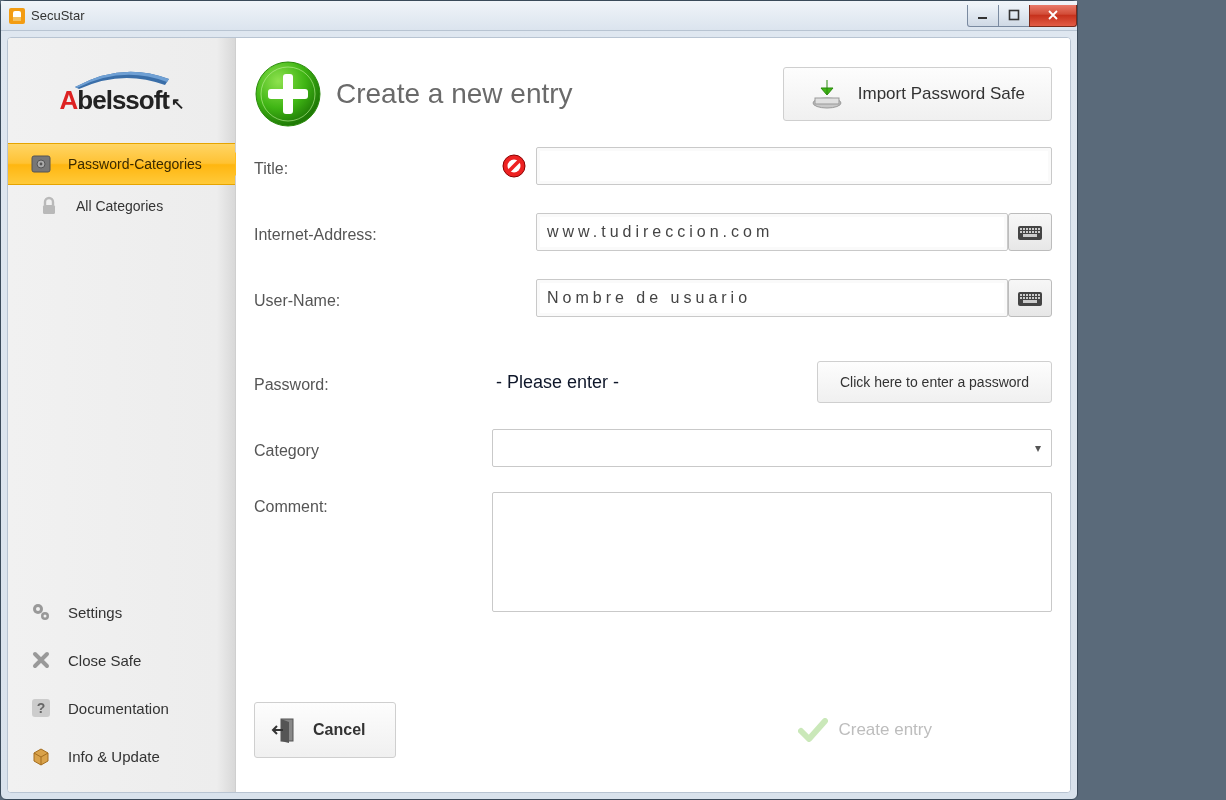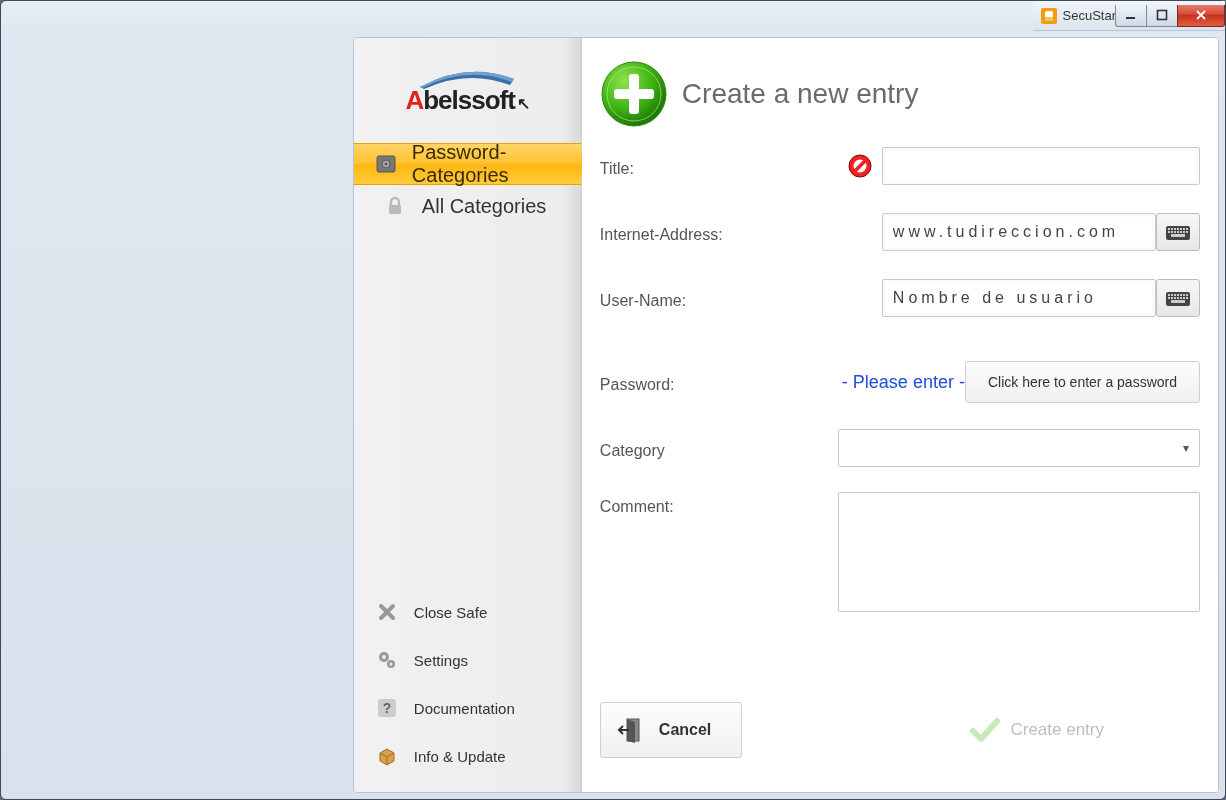--- a/index.html
+++ b/index.html
@@ -4,28 +4,27 @@
 <style>
   * { box-sizing: border-box; margin: 0; padding: 0; }
   body {
     font-family: "Segoe UI", Tahoma, sans-serif;
     background: #5a6a7a;
     width: 1226px;
     height: 800px;
     overflow: hidden;
   }
   .window {
-    width: 1226px;
+    width: 1078px;
     height: 800px;
     background: linear-gradient(to bottom, #e8eef5 0px, #dfe7f0 30px, #d9e2ec 100%);
     border: 1px solid #3a4a5a;
     border-radius: 6px;
     display: flex;
     flex-direction: column;
-    align-items: flex-end;
   }
   .titlebar {
     height: 30px;
     display: flex;
     align-items: center;
     padding: 0 0 0 8px;
     background: linear-gradient(to bottom, #f0f4f9, #dbe4ee);
     border-bottom: 1px solid #b8c4d2;
   }
   .titlebar .app-icon {
@@ -92,21 +91,21 @@
   .logo-text .rest { color: #222; }
   .logo-container { position: relative; display:flex; flex-direction:column; align-items:center; }
   .logo-swoosh-svg { margin-bottom:-6px; }
   .logo-cursor { font-size: 16px; color:#222; margin-left:2px;}
 
   .sb-nav { }
   .sb-item {
     display: flex; align-items: center;
     height: 42px;
     padding: 0 12px 0 20px;
-    font-size: 20px;
+    font-size: 14px;
     color: #333;
     cursor: pointer;
     position: relative;
   }
   .sb-item.active {
     background: linear-gradient(to bottom, #ffd565 0%, #ffc233 48%, #ffb610 52%, #ffca3a 100%);
     color: #3a2a00;
     font-weight: 500;
     border-top: 1px solid #e6a400;
     border-bottom: 1px solid #e6a400;
@@ -215,21 +214,21 @@
   .txt-input.no-ls { letter-spacing: normal; }
   .kbd-btn {
     width: 44px;
     border: 1px solid #bcbcbc;
     border-radius: 3px;
     background: linear-gradient(to bottom,#f7f7f7,#e7e7e7);
     display:flex;align-items:center;justify-content:center;
     cursor:pointer;
   }
   .placeholder-text {
-    color: #1d4ed8;
+    color: #0f172a;
     font-size: 18px;
     padding-left: 4px;
     align-self: center;
   }
   .pw-btn {
     margin-left: auto;
     height: 42px;
     padding: 0 22px;
     border: 1px solid #cfcfcf;
     border-radius: 3px;
@@ -279,21 +278,21 @@
     background: linear-gradient(to bottom,#fdfdfd,#f0f0f0);
     display:flex;align-items:center;
     font-size:16px;
     color:#333;
     cursor:pointer;
     font-weight:bold;
   }
   .cancel-btn .door-icon { margin-right:12px; }
   .create-btn {
     margin-left:auto;
-    margin-right: 96px;
+    margin-right: 120px;
     display:flex; align-items:center;
     font-size:17px;
     color:#bdbdbd;
     cursor: default;
     background:none;border:none;
     gap:10px;
   }
   .create-btn svg { opacity:0.6; }
 </style>
 </head>
@@ -355,40 +354,40 @@
             <svg width="20" height="20" viewBox="0 0 20 20">
                 <rect x="4" y="9" width="12" height="9" rx="1.5" fill="#b9b9b9"></rect>
                 <path d="M6 9 V6 a4 4 0 0 1 8 0 V9" fill="none" stroke="#b9b9b9" stroke-width="2.4"></path>
               </svg>
           </span>
           <span>All Categories</span>
         </div>
       </div>
 
       <div class="sb-bottom">
-        <div class="sb-item">
-          <span class="sb-icon">
-            <svg width="20" height="20" viewBox="0 0 20 20">
-                <path d="M4 4 L16 16 M16 4 L4 16" stroke="#999" stroke-width="4" stroke-linecap="round"></path>
-              </svg>
-          </span>
-          <span>Close Safe</span>
-        </div>
         <div class="sb-item">
           <span class="sb-icon">
             <svg width="22" height="22" viewBox="0 0 22 22">
               <g fill="#999">
                   <circle cx="8" cy="8" r="5"></circle>
                   <circle cx="8" cy="8" r="2" fill="#f1f1f1"></circle>
                   <circle cx="15" cy="15" r="4"></circle>
                   <circle cx="15" cy="15" r="1.5" fill="#f1f1f1"></circle>
                 </g>
             </svg>
           </span>
           <span>Settings</span>
+        </div>
+        <div class="sb-item">
+          <span class="sb-icon">
+            <svg width="20" height="20" viewBox="0 0 20 20">
+                <path d="M4 4 L16 16 M16 4 L4 16" stroke="#999" stroke-width="4" stroke-linecap="round"></path>
+              </svg>
+          </span>
+          <span>Close Safe</span>
         </div>
         <div class="sb-item">
           <span class="sb-icon">
             <svg width="22" height="22" viewBox="0 0 22 22">
                 <rect x="2" y="2" width="18" height="18" rx="3" fill="#ccc"></rect>
                 <text x="11" y="16" text-anchor="middle" font-size="14" font-weight="bold" fill="#666">?</text>
               </svg>
           </span>
           <span>Documentation</span>
         </div>
@@ -413,20 +412,28 @@
               <stop offset="60%" stop-color="#3fb514"></stop>
               <stop offset="100%" stop-color="#1f7a06"></stop>
             </radialGradient>
           </defs>
           <circle cx="34" cy="34" r="32" fill="url(#g1)" stroke="#2a8a0c" stroke-width="1"></circle>
           <circle cx="34" cy="34" r="27" fill="none" stroke="#bff29a" stroke-width="1" opacity="0.6"></circle>
           <rect x="29" y="14" width="10" height="40" rx="3" fill="#fff"></rect>
           <rect x="14" y="29" width="40" height="10" rx="3" fill="#fff"></rect>
         </svg>
         <div class="header-title">Create a new entry</div>
+        <button class="import-btn">
+          <svg class="imp-icon" width="34" height="32" viewBox="0 0 34 32">
+            <ellipse cx="17" cy="25" rx="14" ry="5" fill="#c8c8c8" stroke="#999"></ellipse>
+            <rect x="5" y="20" width="24" height="6" fill="#e0e0e0" stroke="#999"></rect>
+            <path d="M17 2 V16 M11 10 L17 17 L23 10 Z" fill="#3fb514" stroke="#2a8a0c" stroke-width="1"></path>
+          </svg>
+          <span>Import Password Safe</span>
+        </button>
       </div>
 
       <div class="form-area">
 
         <div class="form-row">
           <div class="fld-label">Title:</div>
           <div class="fld-icon-slot">
             <svg width="26" height="26" viewBox="0 0 26 26">
               <circle cx="13" cy="13" r="11" fill="#e22" stroke="#8a0000" stroke-width="1"></circle>
               <circle cx="13" cy="13" r="6.5" fill="#fff"></circle>

